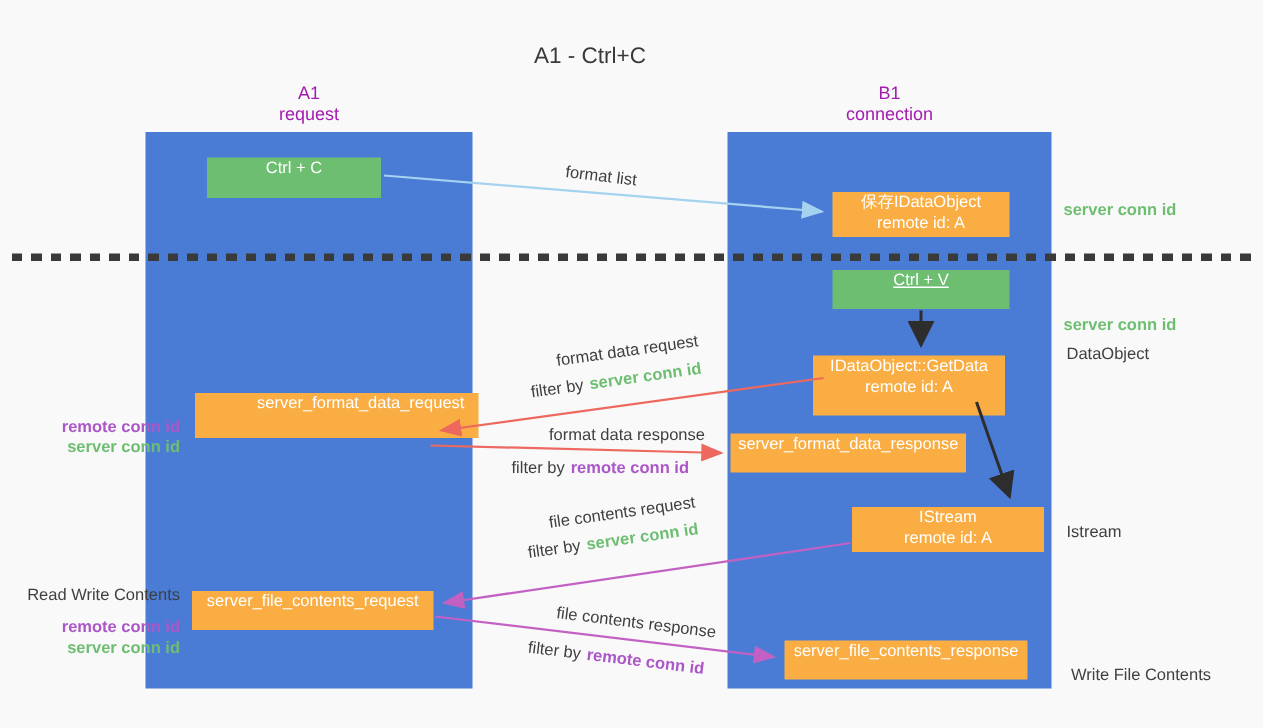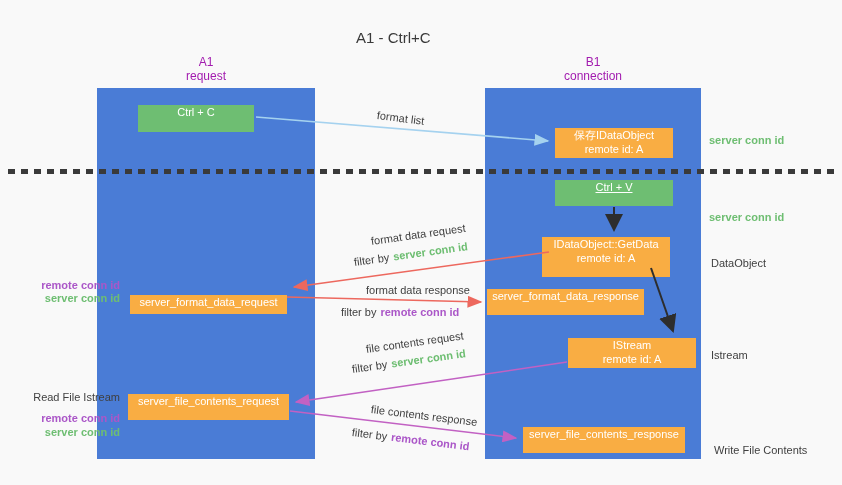--- a/index.html
+++ b/index.html
@@ -20,21 +20,21 @@
   .dotted-line{left:8px;top:169px;width:826px;height:5px;
     background:repeating-linear-gradient(90deg,#3a3a3a 0 7px,transparent 7px 13px);}
   .node{display:flex;align-items:center;justify-content:flex-start;flex-direction:column;
     color:#fff;font-size:11px;line-height:14px;text-align:center;}
   .green{background:#6ebe72;}
   .orange{background:#f9ad43;}
   .n-ctrl-c{left:138px;top:105px;width:116px;height:27px;}
   .n-save{left:555px;top:128px;width:118px;height:30px;}
   .n-ctrl-v{left:555px;top:180px;width:118px;height:26px;text-decoration:underline;}
   .n-getdata{left:542px;top:237px;width:128px;height:40px;}
-  .n-freq{left:130px;top:295px;width:157px;height:19px;}
+  .n-freq{left:130px;top:262px;width:157px;height:30px;padding-left:32px;}
   .n-fresp{left:487px;top:289px;width:157px;height:26px;}
   .n-istream{left:568px;top:338px;width:128px;height:30px;}
   .n-fcreq{left:128px;top:394px;width:161px;height:26px;}
   .n-fcresp{left:523px;top:427px;width:162px;height:26px;}
   .flow-label{font-size:11px;color:#3f3f3f;white-space:nowrap;transform-origin:left center;}
   .rot-up{transform:rotate(-8deg);}
   .rot-down{transform:rotate(7deg);}
   .key-green{color:#6ebe72;font-weight:700;margin-left:4px;}
   .key-purple{color:#ab57c8;font-weight:700;margin-left:4px;}
   .side-label{font-size:11px;white-space:nowrap;}
@@ -137,21 +137,21 @@
   <span>filter by</span><span class="key-green">server conn id</span>
 </div>
 
 <div class="abs flow-label rot-down" style="left:371px;top:403px;">file contents response</div>
 <div class="abs flow-label rot-down" style="left:352px;top:426px;">
   <span>filter by</span><span class="key-purple">remote conn id</span>
 </div>
 
 <div class="abs side-label green-bold" style="left:709px;top:134px;">server conn id</div>
 <div class="abs side-label green-bold" style="left:709px;top:211px;">server conn id</div>
-<div class="abs side-label dark" style="left:711px;top:257px;">DataObject</div>
+<div class="abs side-label dark" style="left:711px;top:230px;">DataObject</div>
 <div class="abs side-label dark" style="left:711px;top:349px;">Istream</div>
 <div class="abs side-label dark" style="left:714px;top:444px;">Write File Contents</div>
 
 <div class="abs side-label side-left purple-bold" style="top:279px;">remote conn id</div>
 <div class="abs side-label side-left green-bold" style="top:292px;">server conn id</div>
-<div class="abs side-label side-left dark" style="top:391px;">Read File Istream</div>
+<div class="abs side-label side-left dark" style="top:391px;">Read Write Contents</div>
 <div class="abs side-label side-left purple-bold" style="top:412px;">remote conn id</div>
 <div class="abs side-label side-left green-bold" style="top:426px;">server conn id</div>
 
 </body></html>

